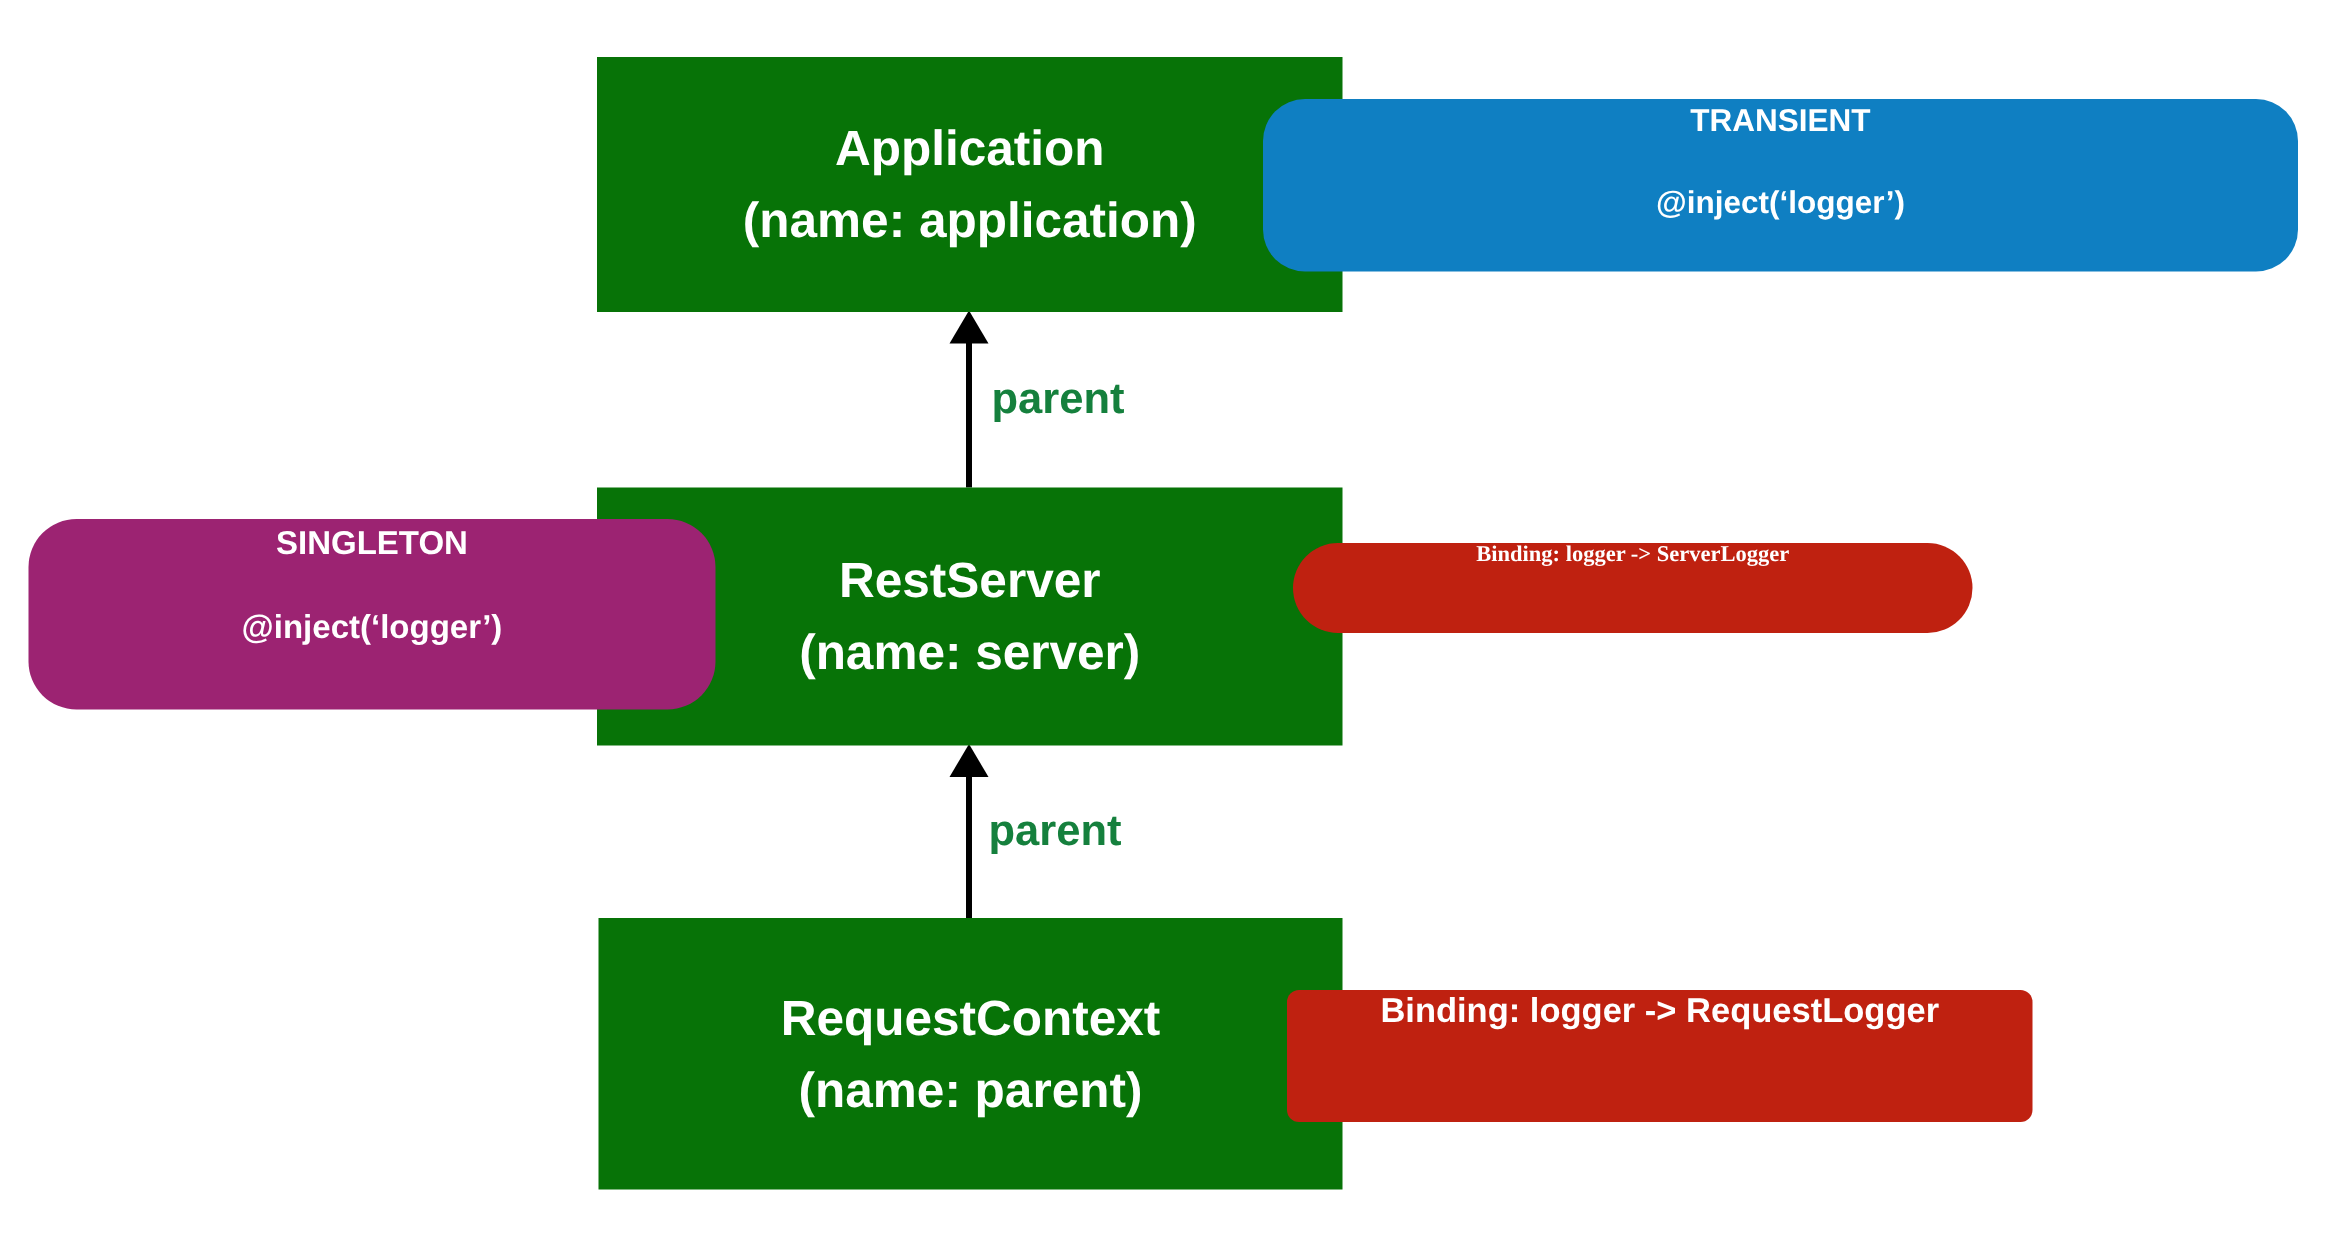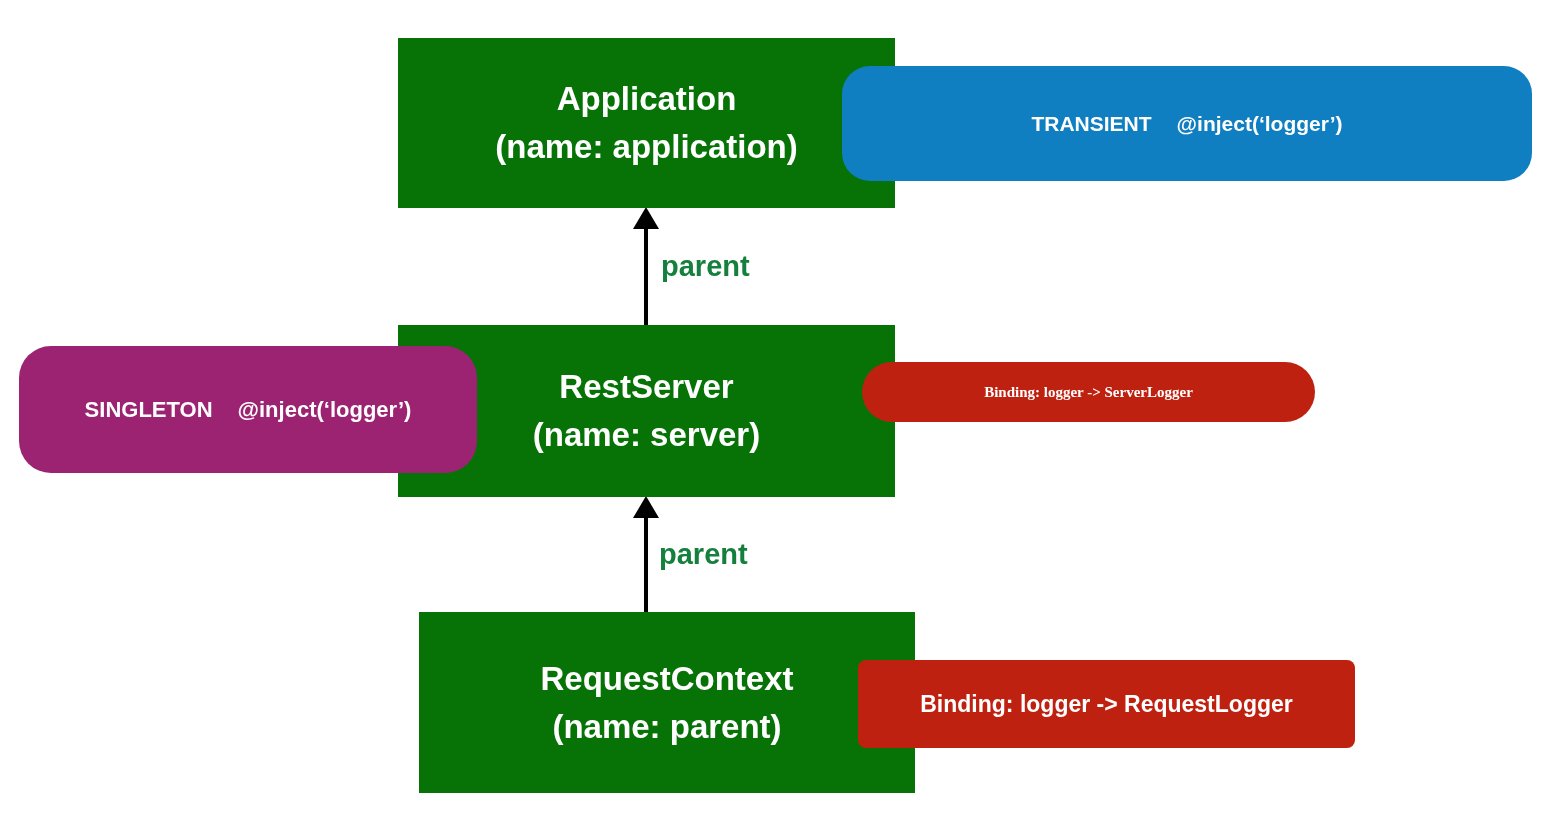--- a/index.html
+++ b/index.html
@@ -29,30 +29,30 @@
     z-index: 1;
   }
   .node-title, .node-subtitle {
     font-size: 33px;
     font-weight: bold;
     line-height: 48px;
     white-space: nowrap;
   }
   #node-application { left: 398px; top: 38px;  width: 497px; height: 170px; }
   #node-server      { left: 398px; top: 325px; width: 497px; height: 172px; }
-  #node-request     { left: 399px; top: 612px; width: 496px; height: 181px; margin-left: 20px; }
+  #node-request     { left: 399px; top: 612px; width: 496px; height: 181px; }
 
   
   .callout {
     position: absolute;
     color: #ffffff;
     display: flex;
-    flex-direction: row;
+    flex-direction: column;
     align-items: center;
-    justify-content: center;
+    justify-content: flex-start;
     text-align: center;
     z-index: 2;
     font-weight: bold;
     gap: 25px;
   }
   .callout .line { white-space: nowrap; }
 
   #callout-transient {
     left: 842px; top: 66px; width: 690px; height: 115px;
     background: var(--transient-callout, #0f7fc2);

